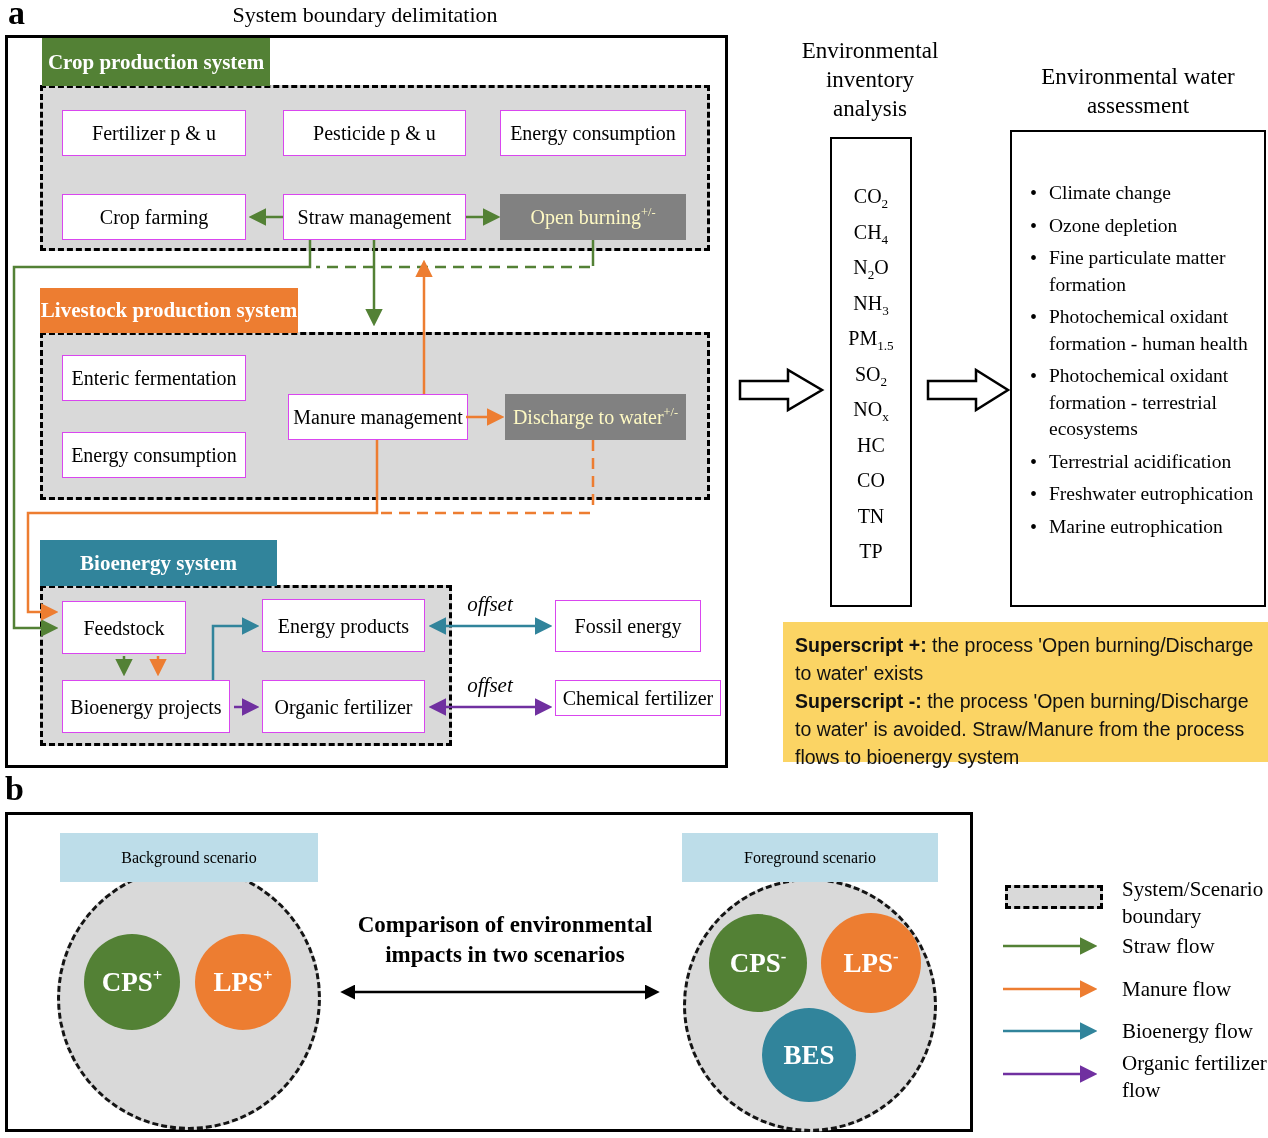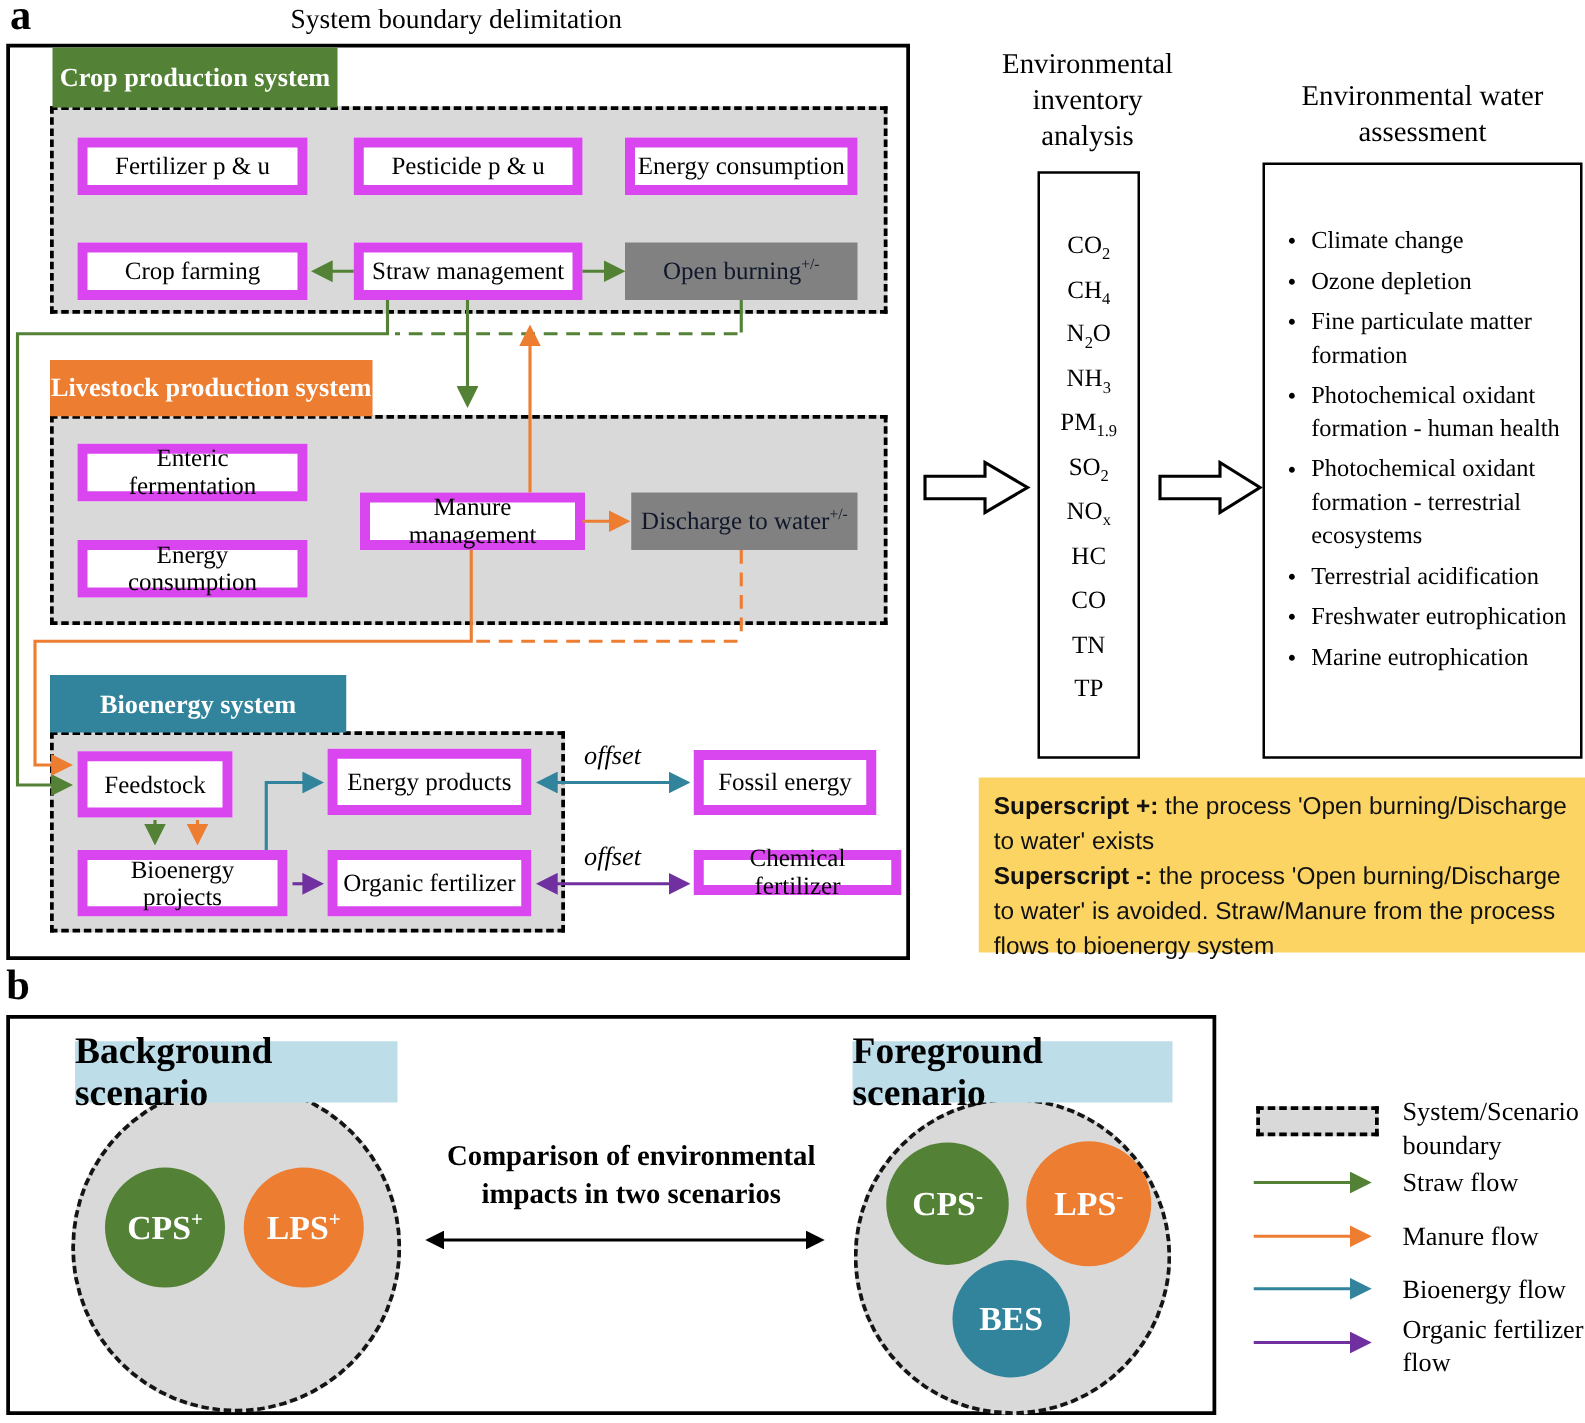--- a/index.html
+++ b/index.html
@@ -9,36 +9,36 @@
   html,body{margin:0;padding:0}
   body{width:1268px;height:1138px;position:relative;background:#fff;
        font-family:"Liberation Serif",serif;color:#000;overflow:hidden}
   .panel-label{position:absolute;font-weight:bold;font-size:34px;line-height:1}
   .a-title{position:absolute;text-align:center;font-size:22px}
   .outer{position:absolute;border:3px solid #000;box-sizing:border-box;background:transparent}
   .gray-area{position:absolute;background:var(--c-boundary_gray);border:3px dashed #000;box-sizing:border-box;z-index:1}
   .sys-header{position:absolute;display:flex;align-items:center;justify-content:center;
               color:#fff;font-weight:bold;font-size:21px;z-index:3;box-sizing:border-box;text-align:center}
   .bg-green{background:var(--c-green)} .bg-orange{background:var(--c-orange)} .bg-teal{background:var(--c-teal)}
-  .box{position:absolute;background:#fff;border:8px solid #d946ef;display:flex;align-items:center;
+  .box{position:absolute;background:#fff;border:1px solid #d946ef;display:flex;align-items:center;
        justify-content:center;text-align:center;font-size:20px;box-sizing:border-box;z-index:2;line-height:1.1;padding:2px}
-  .box.dark{background:var(--c-dark_gray);color:#0f172a;border:none}
+  .box.dark{background:var(--c-dark_gray);color:#fef9c3;border:none}
   .box sup,.circle sup{font-size:0.62em;vertical-align:super;line-height:0}
   .offset-label{position:absolute;width:100px;text-align:center;font-style:italic;font-size:21px;z-index:3}
   .col-title{position:absolute;text-align:center;font-size:23px;line-height:29px}
   .tall-box{position:absolute;border:2px solid #000;box-sizing:border-box;background:#fff;z-index:2}
   .inv-list{display:flex;flex-direction:column;align-items:center;padding-top:46px;gap:12.5px;font-size:20px}
   .inv-list sub{font-size:0.66em;line-height:0}
   .impact-list{margin:0;padding:48px 8px 0 16px;list-style:none;font-size:19.5px;line-height:26.5px}
   .impact-list li{position:relative;padding-left:21px;margin-bottom:6px}
   .impact-list li::before{content:"\2022";position:absolute;left:2px;font-size:20px}
   .note{position:absolute;background:var(--c-note_yellow);font-family:"Liberation Sans",sans-serif;
         font-size:19.5px;line-height:28px;padding:9px 12px;box-sizing:border-box;z-index:2;color:#111}
   .scen-header{position:absolute;background:var(--c-light_blue);display:flex;align-items:center;justify-content:center;
-               font-weight:bold;font-size:30px;z-index:3;box-sizing:border-box}
+               font-weight:normal;font-size:16px;z-index:3;box-sizing:border-box}
   .big-circle{position:absolute;background:var(--c-boundary_gray);border:3px dashed #141414;border-radius:50%;z-index:1;box-sizing:border-box}
   .circle{position:absolute;border-radius:50%;display:flex;align-items:center;justify-content:center;
           color:#fff;font-weight:bold;font-size:27px;z-index:2;box-sizing:border-box}
   .c-green{background:var(--c-green)} .c-orange{background:var(--c-orange)} .c-teal{background:var(--c-teal)}
   .compare{position:absolute;text-align:center;font-weight:bold;font-size:23px;line-height:30px;z-index:2}
   .legend-label{position:absolute;font-size:21px;line-height:27px;width:156px}
   .legend-swatch{position:absolute;background:var(--c-boundary_gray);border:3px dashed #000;box-sizing:border-box}
   svg.overlay{position:absolute;left:0;top:0;z-index:4;pointer-events:none}
   .ln{fill:none;stroke-width:2.5}
   .s-g{stroke:var(--c-green)} .s-o{stroke:var(--c-orange)} .s-t{stroke:var(--c-teal)}
@@ -88,21 +88,21 @@
 <div class="col-title" style="left:790px;top:36px;width:160px">
   <div>Environmental</div>
   <div>inventory</div>
   <div>analysis</div>
 </div>
 <div class="tall-box inv-list" style="left:830px;top:137px;width:82px;height:470px">
     <div><span>CO</span><sub>2</sub></div>
     <div><span>CH</span><sub>4</sub></div>
     <div><span>N</span><sub>2</sub><span>O</span></div>
     <div><span>NH</span><sub>3</sub></div>
-    <div><span>PM</span><sub>1.9</sub></div>
+    <div><span>PM</span><sub>1.5</sub></div>
     <div><span>SO</span><sub>2</sub></div>
     <div><span>NO</span><sub>x</sub></div>
     <div><span>HC</span></div>
     <div><span>CO</span></div>
     <div><span>TN</span></div>
     <div><span>TP</span></div>
   </div>
 
 <div class="col-title" style="left:1010px;top:62px;width:256px">
   <div>Environmental water</div>

